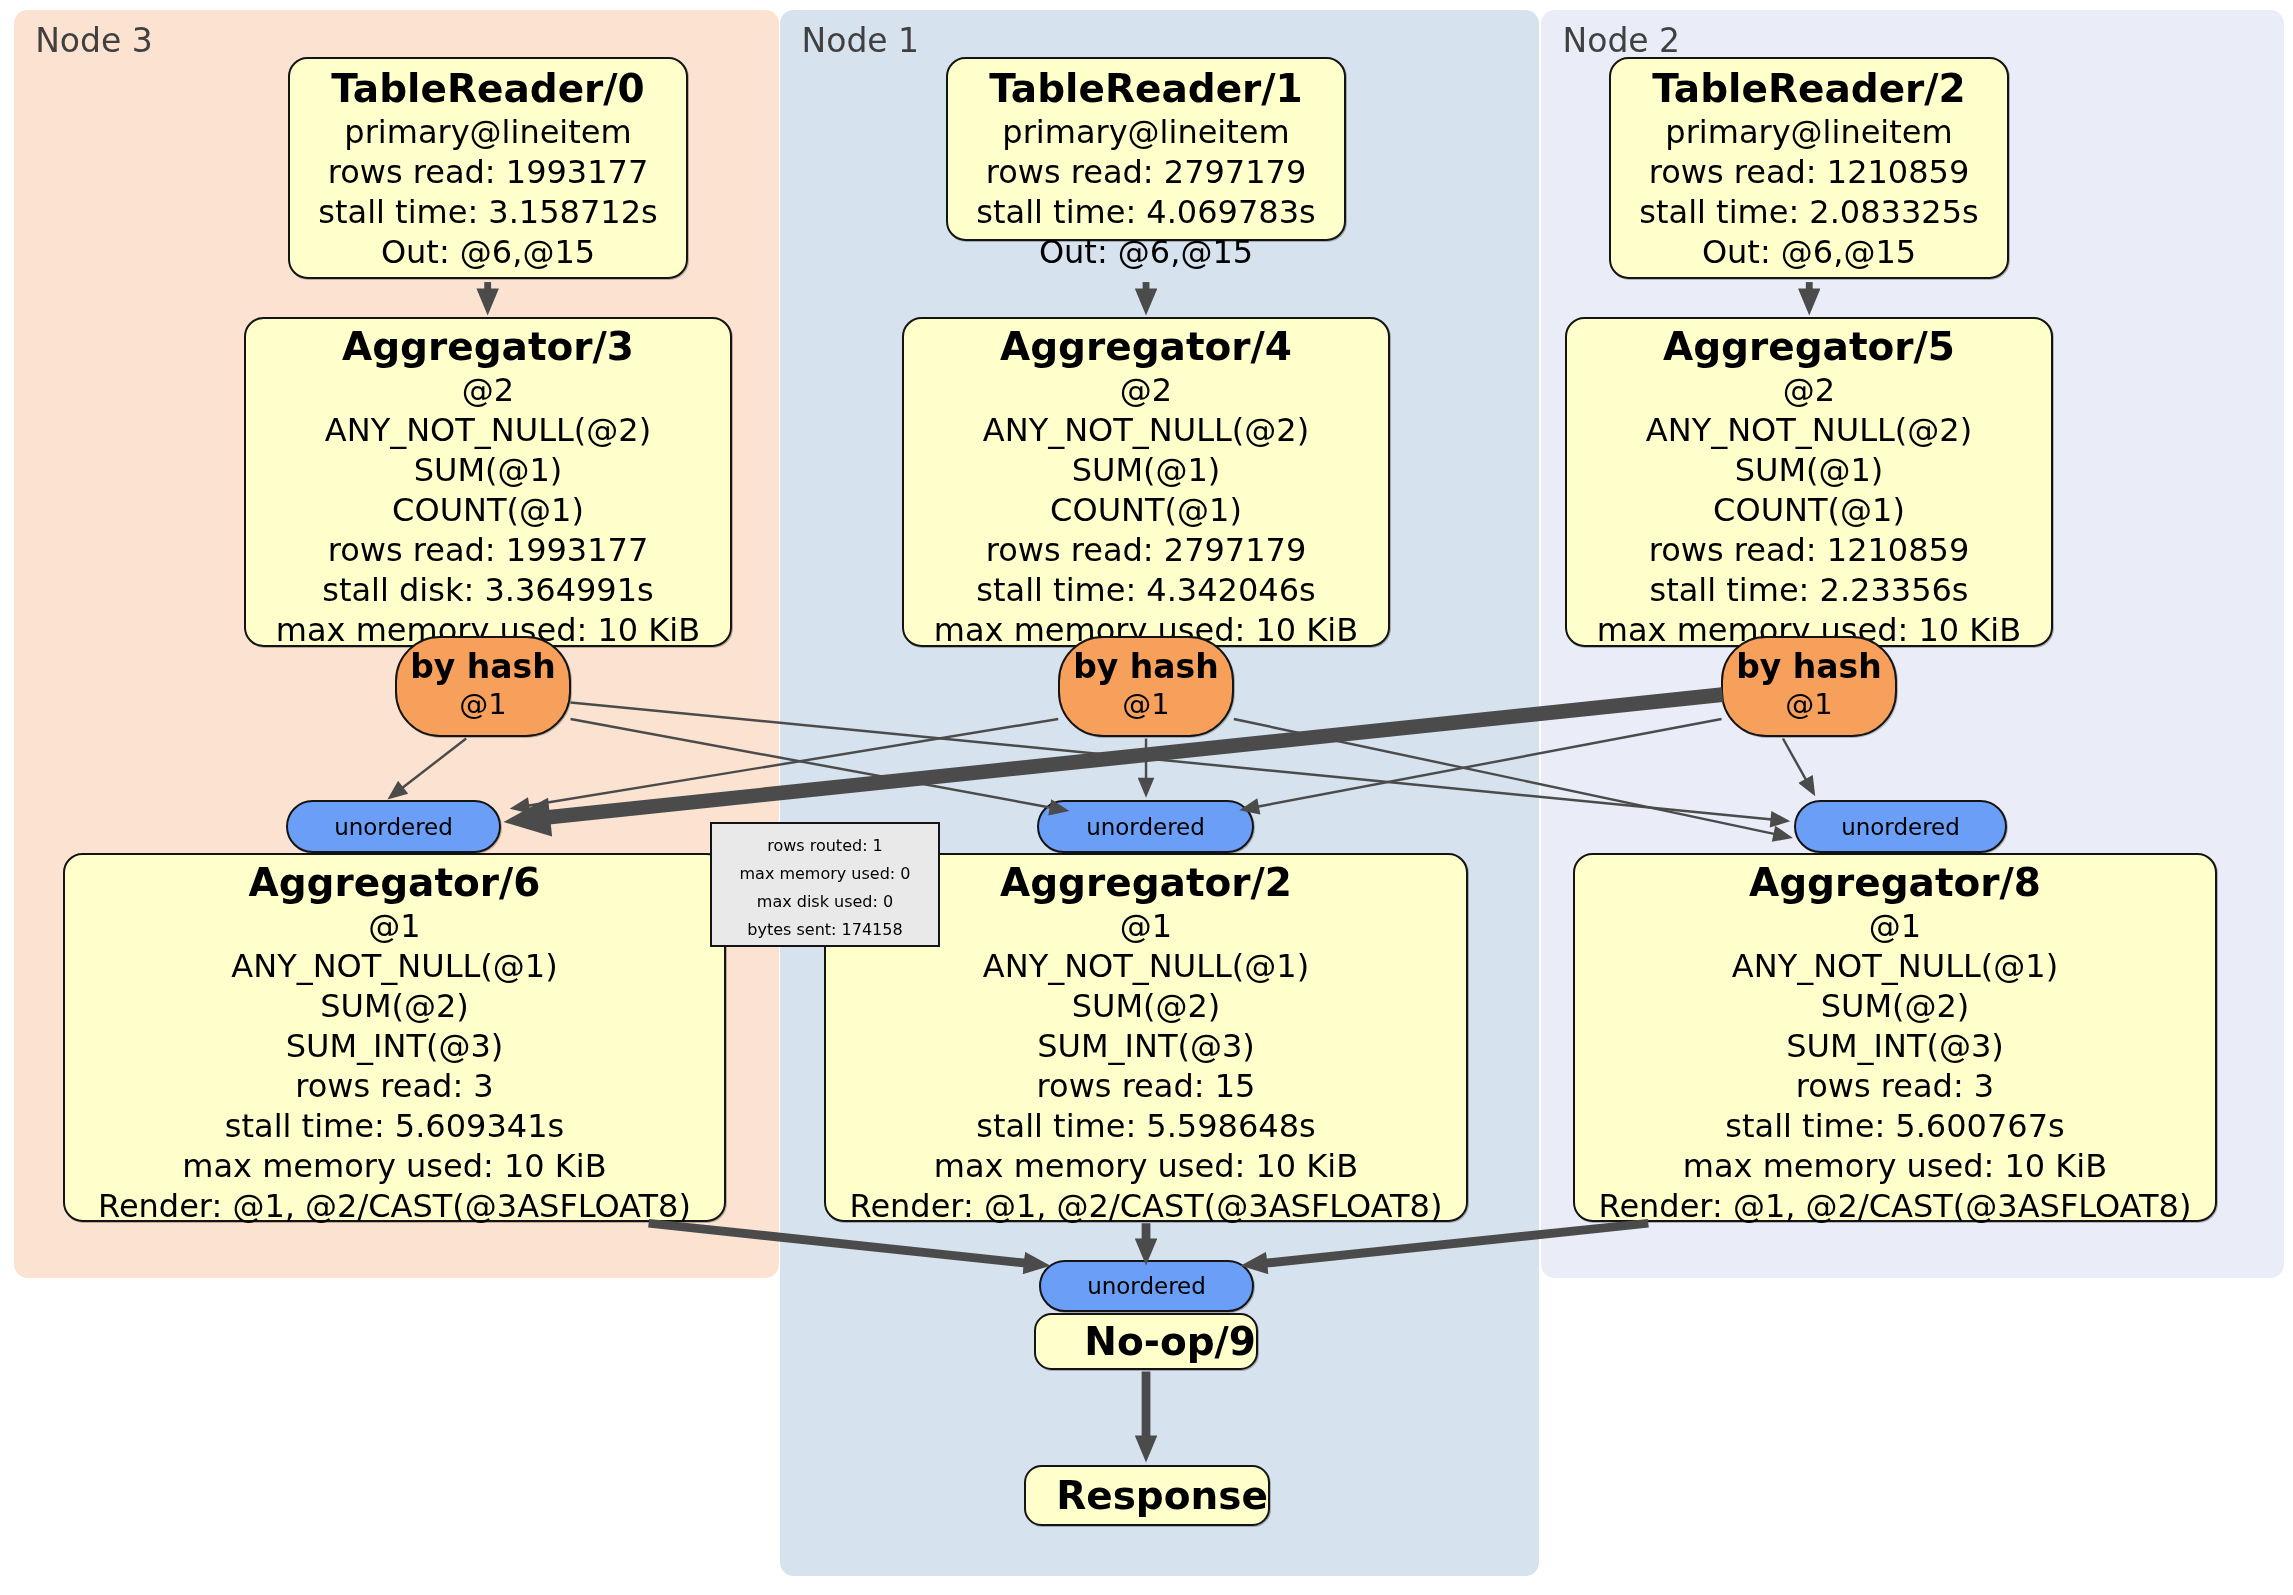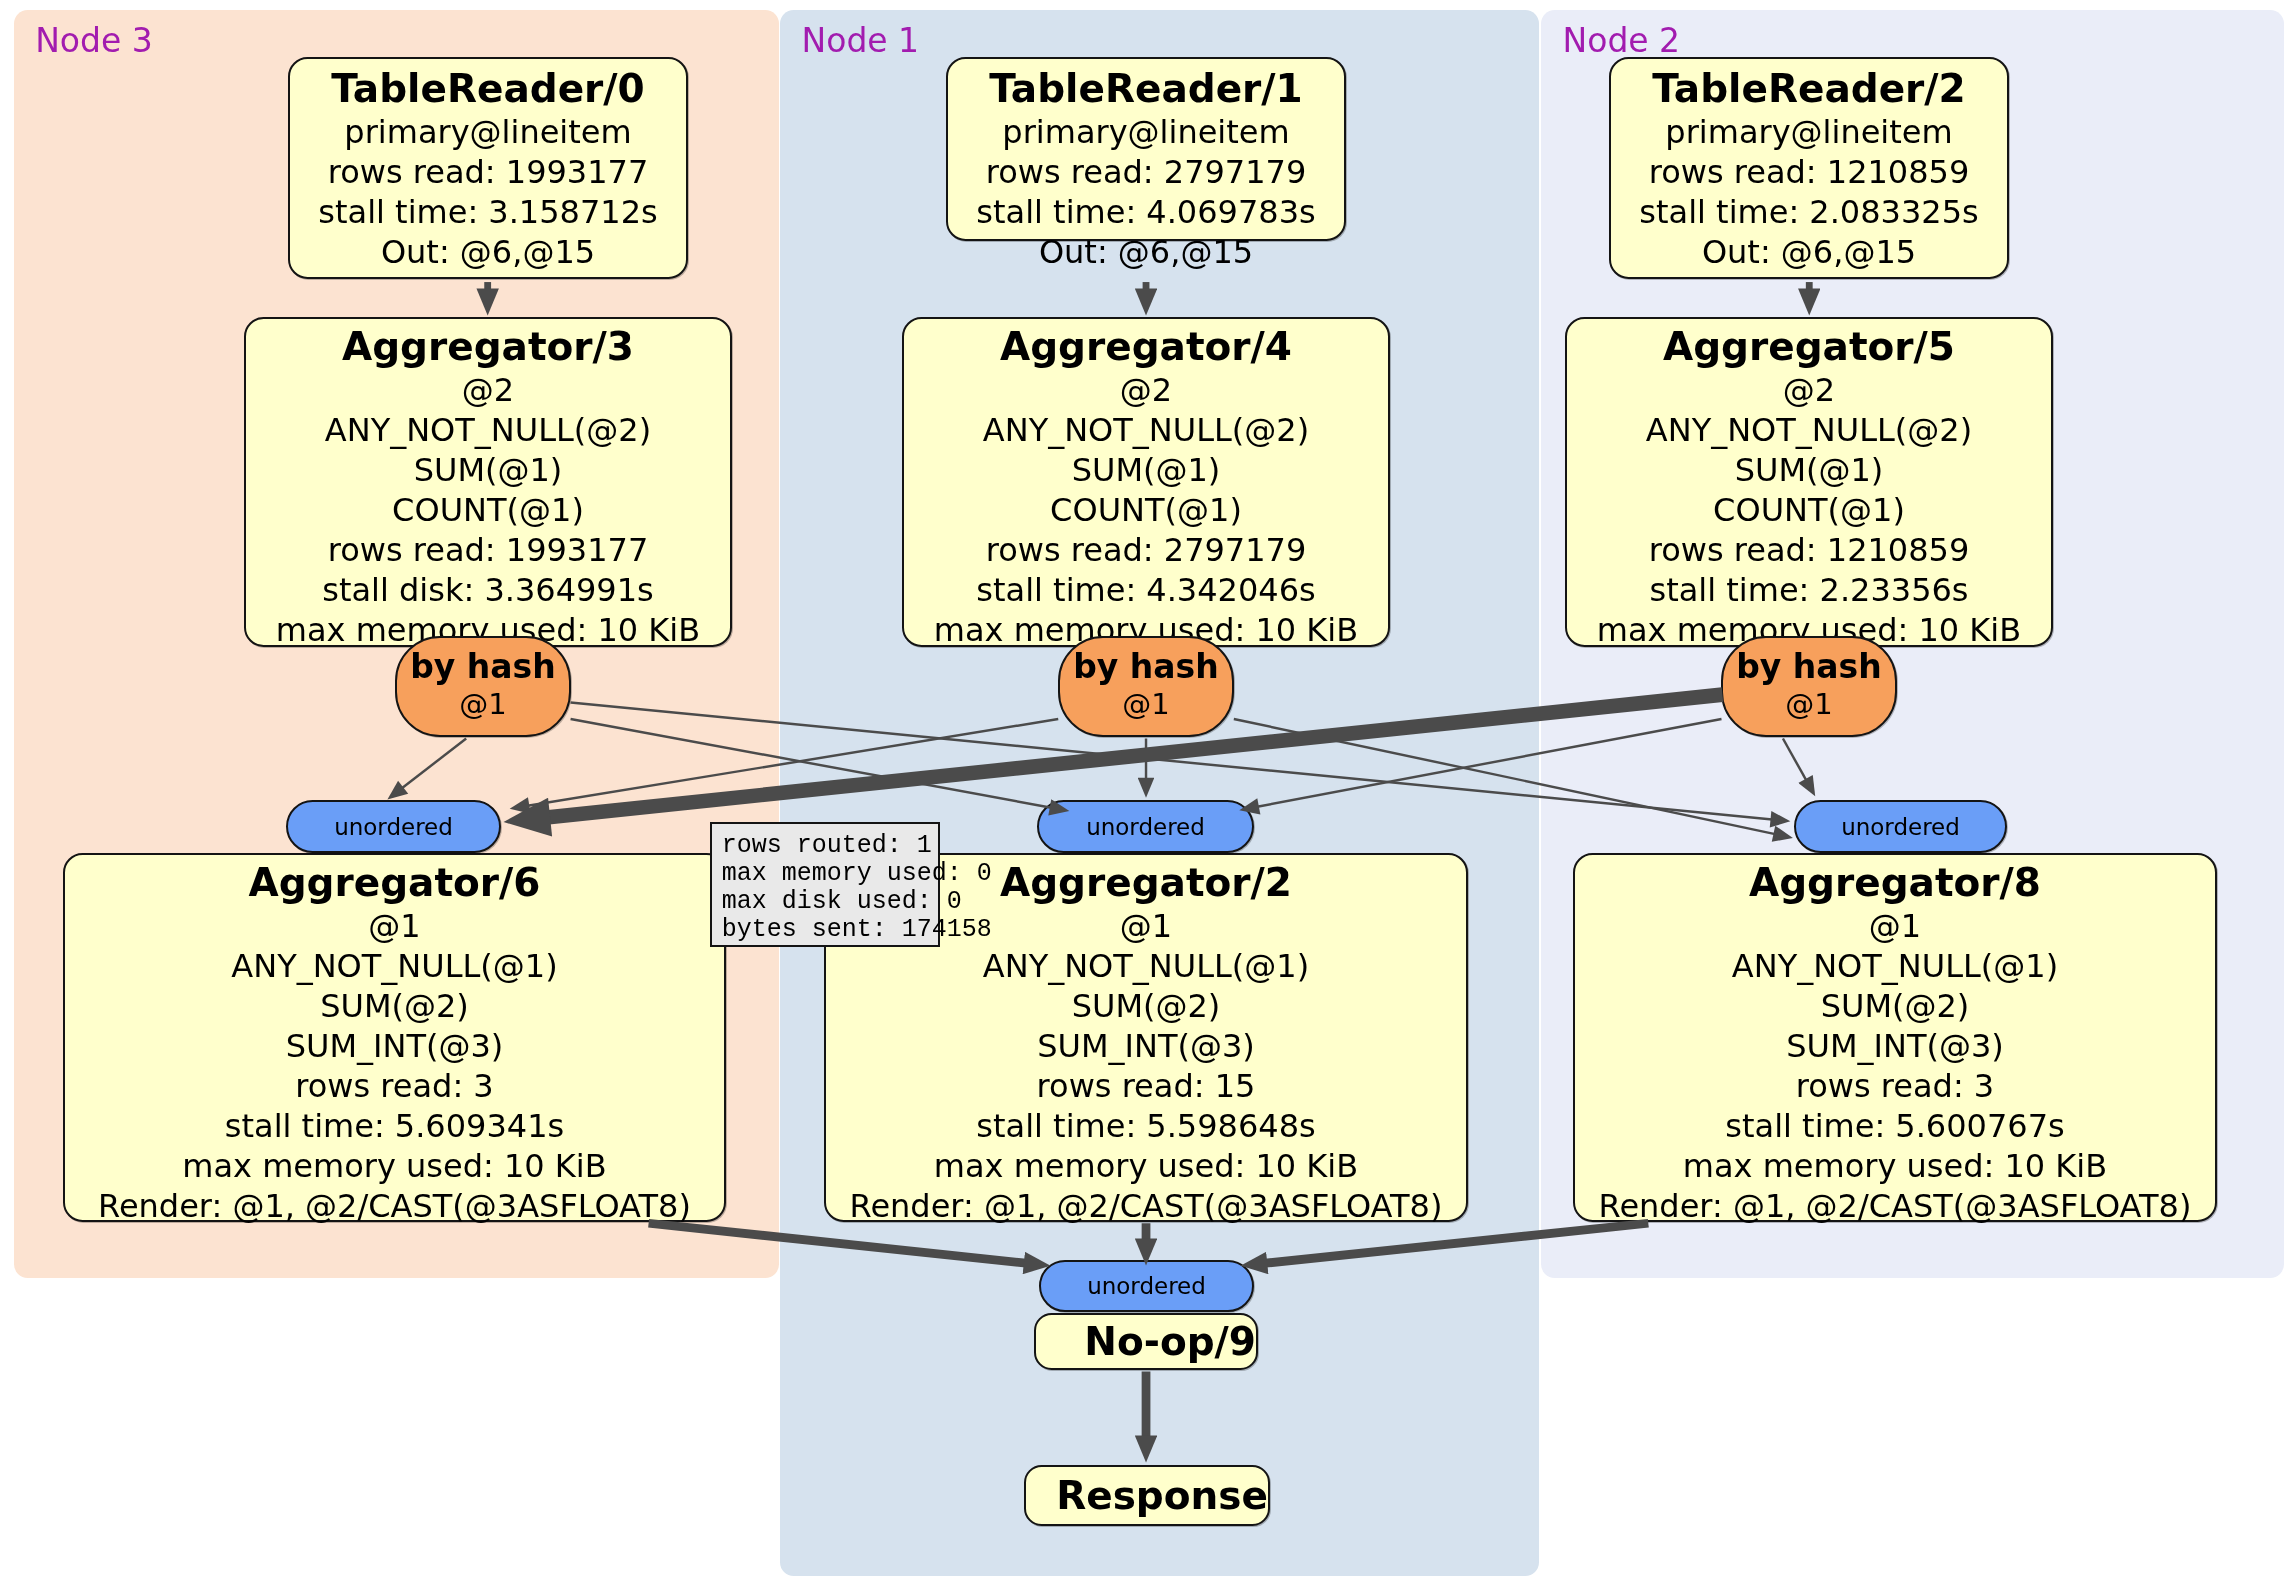--- a/index.html
+++ b/index.html
@@ -2,21 +2,21 @@
 <html><head>
 <meta charset="utf-8">
 <style>
   html,body{margin:0;padding:0;background:#ffffff;}
   .stage{
     position:relative;width:2294px;height:1596px;background:#ffffff;
     font-family:"DejaVu Sans","Liberation Sans",sans-serif;color:#000;
     overflow:hidden;
   }
   .region{position:absolute;border-radius:13.7px;}
-  .region-label{position:absolute;left:21.5px;top:11.7px;font-size:33px;color:#a21caf;}
+  .region-label{position:absolute;left:21.5px;top:11.7px;font-size:33px;color:#404040;}
   .pbox{
     position:absolute;background:#ffffcc;border:2.9px solid #141414;border-radius:19.5px;
     text-align:center;box-sizing:border-box;padding-top:5.9px;
     box-shadow:1px 1px 0 rgba(0,0,0,0.25);
   }
   .pbox .box-title{font-size:39px;font-weight:bold;line-height:47px;}
   .pbox .box-line{font-size:32px;line-height:40px;}
   .router{
     position:absolute;background:#f7a05c;border:2.9px solid #141414;border-radius:45px;
     text-align:center;box-sizing:border-box;padding-top:7.8px;
@@ -36,21 +36,21 @@
     display:flex;align-items:center;justify-content:flex-end;box-sizing:border-box;
     box-shadow:1px 1px 0 rgba(0,0,0,0.25);
   }
   .simplebox .box-title{font-size:39px;font-weight:bold;}
   .edge-layer{position:absolute;left:0;top:0;z-index:5;pointer-events:none;}
   .edge{stroke:#4b4b4b;fill:none;}
   .tooltip{
     position:absolute;background:#e9e9e9;border:2px solid #141414;z-index:9;
     text-align:center;box-sizing:border-box;padding:7.8px 9.8px;
   }
-  .tooltip-line{font-size:25px;line-height:28px;white-space:nowrap;font-family:Liberation Mono, monospace;}
+  .tooltip-line{font-size:16px;line-height:28px;white-space:nowrap;}
   .z1{z-index:1}.z2{z-index:2}
 </style>
 </head>
 <body>
 
 <div class="stage">
 
   <div class="region" style="left:13.7px;top:9.8px;width:765px;height:1268px;background:#fce3d1;">
     <div class="region-label">Node 3</div>
   </div>

